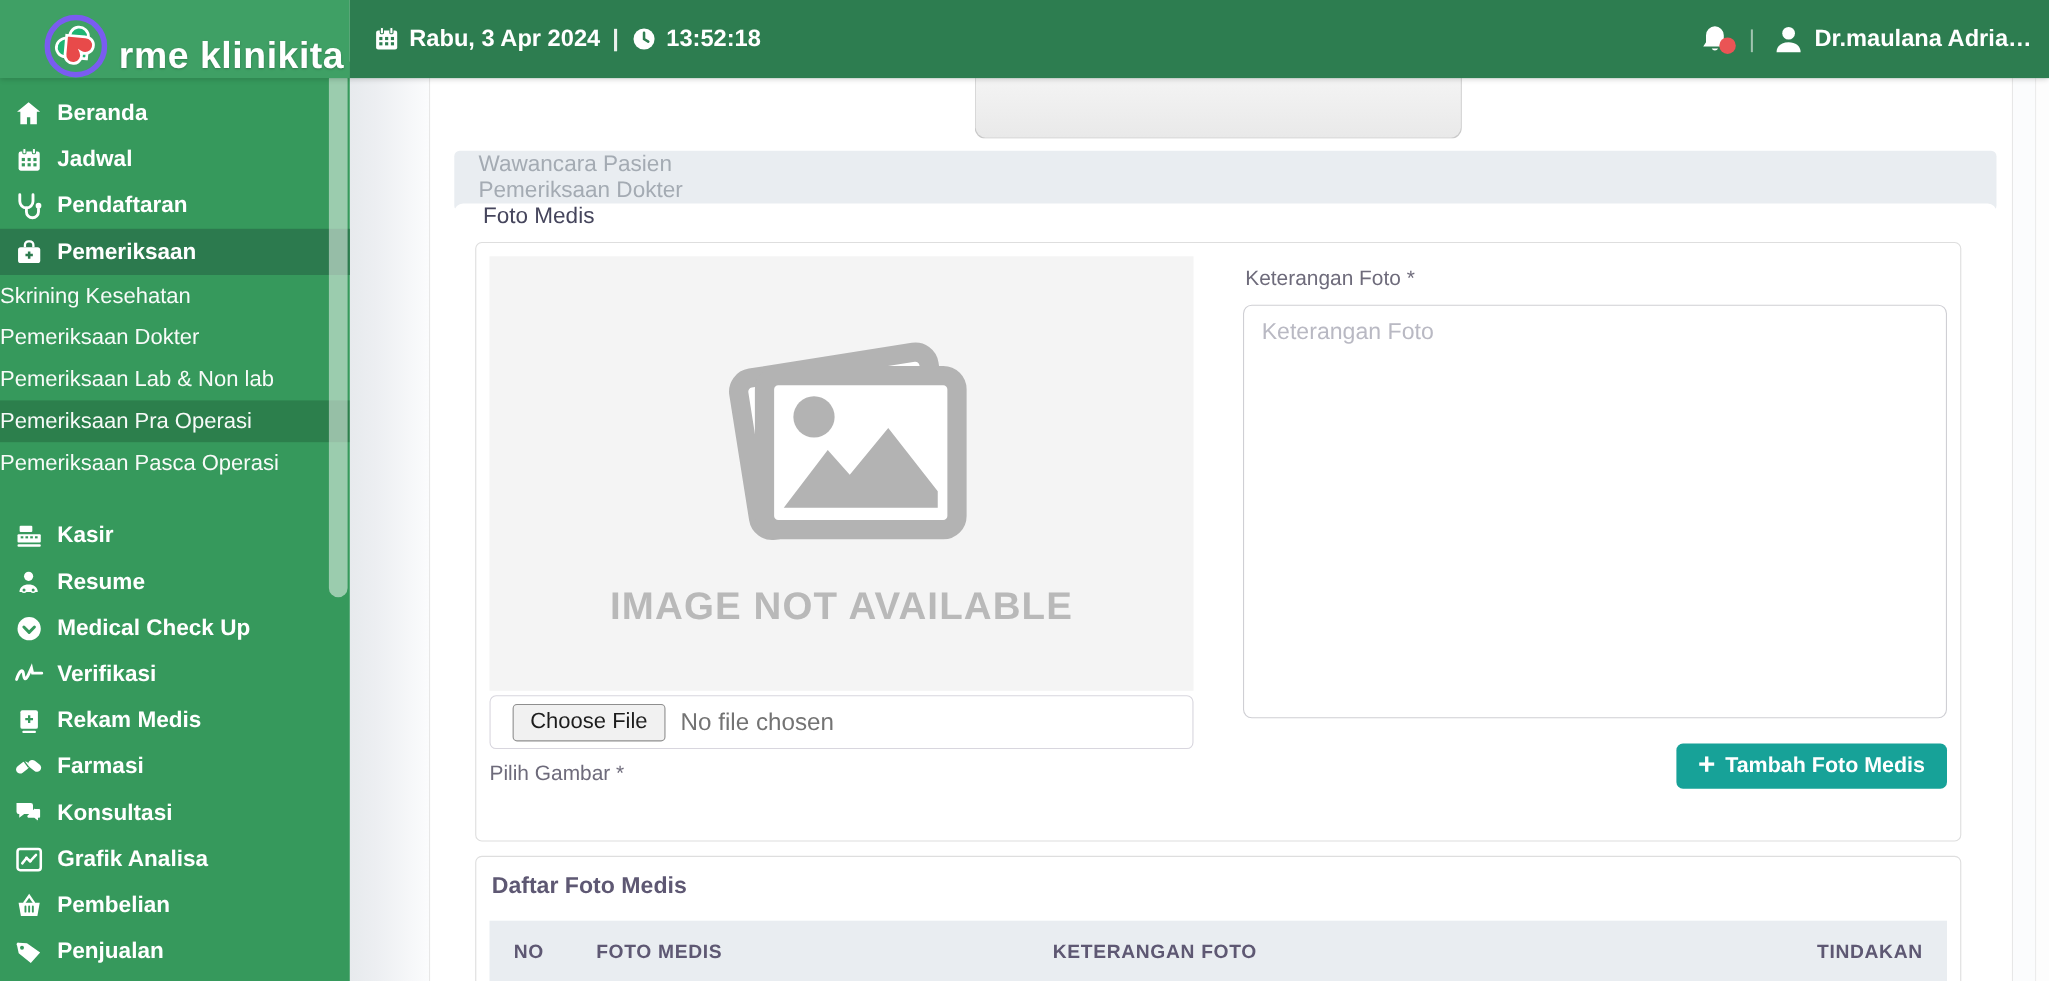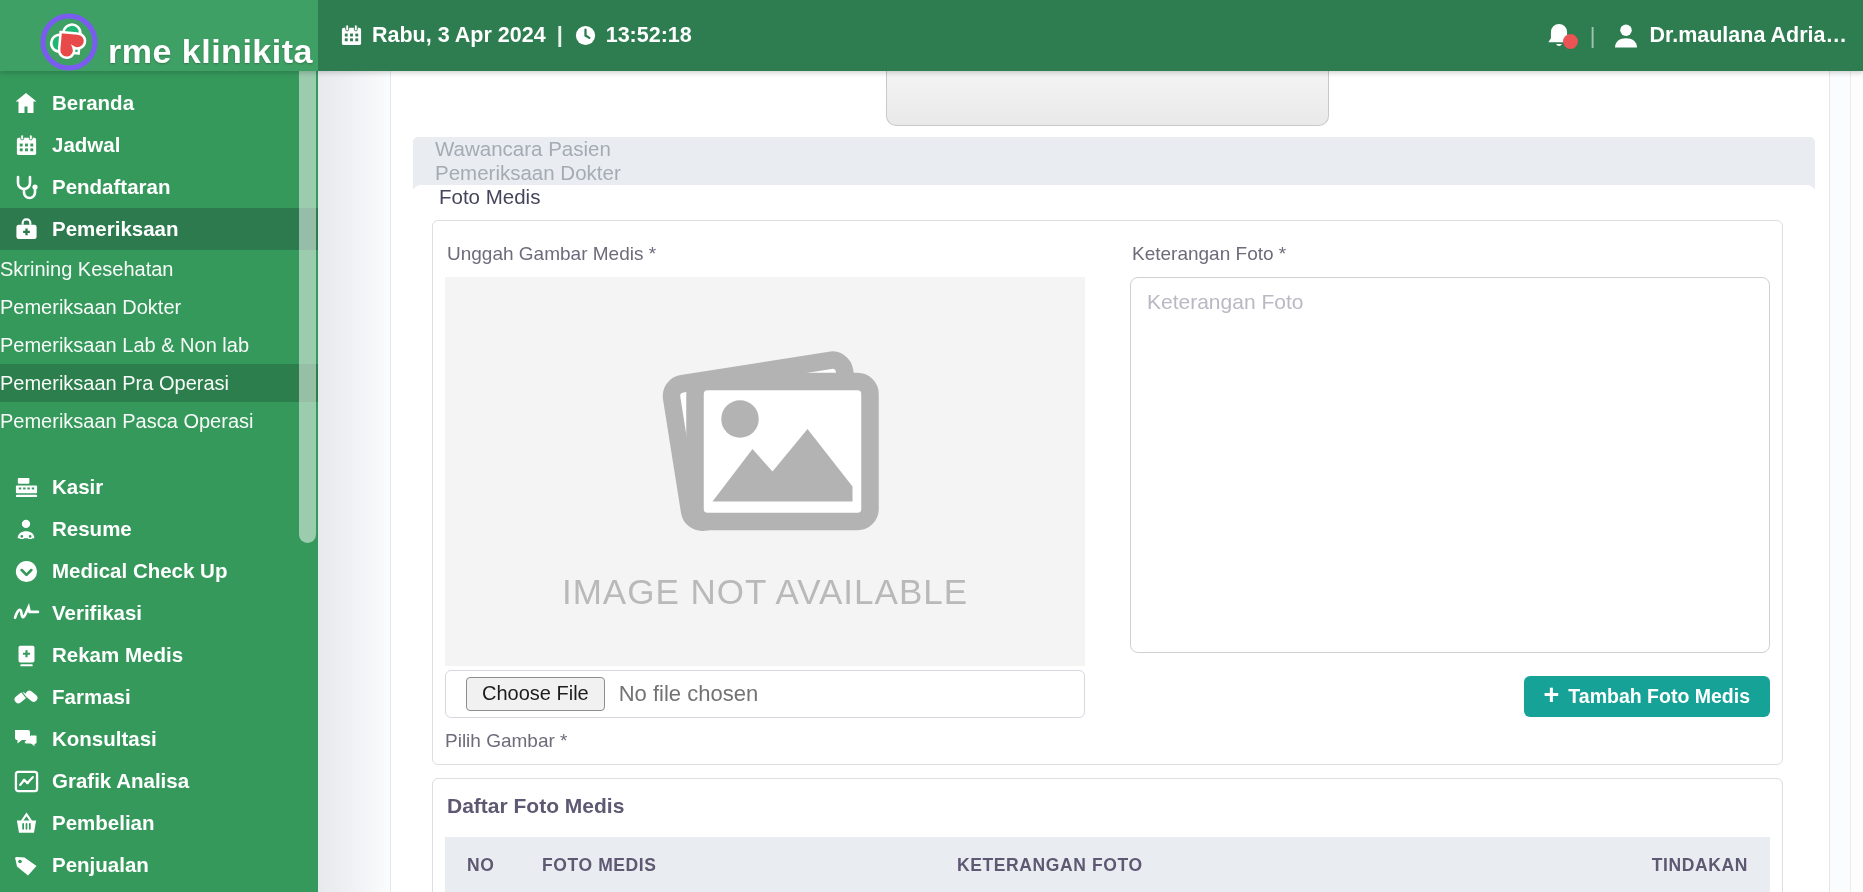--- a/index.html
+++ b/index.html
@@ -53,21 +53,21 @@
   .tab{display:flex;align-items:center;padding:0 22px;color:#a4abb3;font-size:20.5px;cursor:pointer;}
   .tab.active{background:#fff;color:#45455c;border-radius:8px 8px 0 0;padding:0 26px;}
 
   .form-card{position:absolute;left:41px;top:149px;width:1351px;height:545px;background:#fff;
     border:1px solid #dedede;border-radius:6px;padding:12px;display:flex;gap:45px;}
   .col-left{width:640px;flex:0 0 640px;display:flex;flex-direction:column;}
   .col-right{flex:1;display:flex;flex-direction:column;}
   .field-label{font-size:19px;color:#6e6b7b;margin:10px 0 12px 2px;}
   .upload-box{height:395px;background:#f4f4f4;display:flex;flex-direction:column;
     align-items:center;justify-content:center;}
-  .na-text{margin-top:14px;font-size:35px;font-weight:400;color:#b9b9b9;letter-spacing:1px;}
+  .na-text{margin-top:14px;font-size:35px;font-weight:700;color:#b9b9b9;letter-spacing:1px;}
   .file-input{margin-top:4px;height:49px;border:1px solid #d8d6de;border-radius:6px;background:#fff;
     display:flex;align-items:center;gap:14px;padding-left:20px;cursor:pointer;}
   .choose-btn{height:34px;padding:0 15px;background:#f1f1f1;border:1px solid #8e8e8e;border-radius:4px;
     font-size:20px;color:#1c1c1c;display:flex;align-items:center;cursor:pointer;
     font-family:"Liberation Sans",sans-serif;}
   .file-status{font-size:22px;color:#737373;}
   .file-helper{margin-top:12px;font-size:19px;color:#6e6b7b;}
   .caption-area{height:376px;border:1px solid #cfcfd4;border-radius:8px;padding:12px 16px;
     font-size:21px;color:#5e5873;resize:none;outline:none;font-family:"Liberation Sans",sans-serif;width:100%;}
   .caption-area::placeholder{color:#b9b9c3;}
@@ -328,21 +328,20 @@
     <div class="remnant"></div>
 
     <div class="tabbar">
       <div class="tab">Wawancara Pasien</div>
       <div class="tab">Pemeriksaan Dokter</div>
       <div class="tab active">Foto Medis</div>
     </div>
 
     <div class="form-card">
       <div class="col-left">
-        <div class="field-label">Unggah Gambar Medis *</div>
         <div class="upload-box">
           <svg width="250" height="228" viewBox="0 0 100 90">
             <g transform="rotate(-9 50 45)">
               <rect x="16" y="16" width="70" height="56" rx="5" fill="#fff" stroke="#b3b3b3" stroke-width="7"></rect>
             </g>
             <rect x="22" y="20" width="70" height="56" rx="5" fill="#fff" stroke="#b3b3b3" stroke-width="7"></rect>
             <circle cx="40" cy="35" r="7.5" fill="#b3b3b3"></circle>
             <path d="M29 68 45 47l8 9 14-17 18 23v6H29z" fill="#b3b3b3"></path>
           </svg>
           <div class="na-text">IMAGE NOT AVAILABLE</div>

